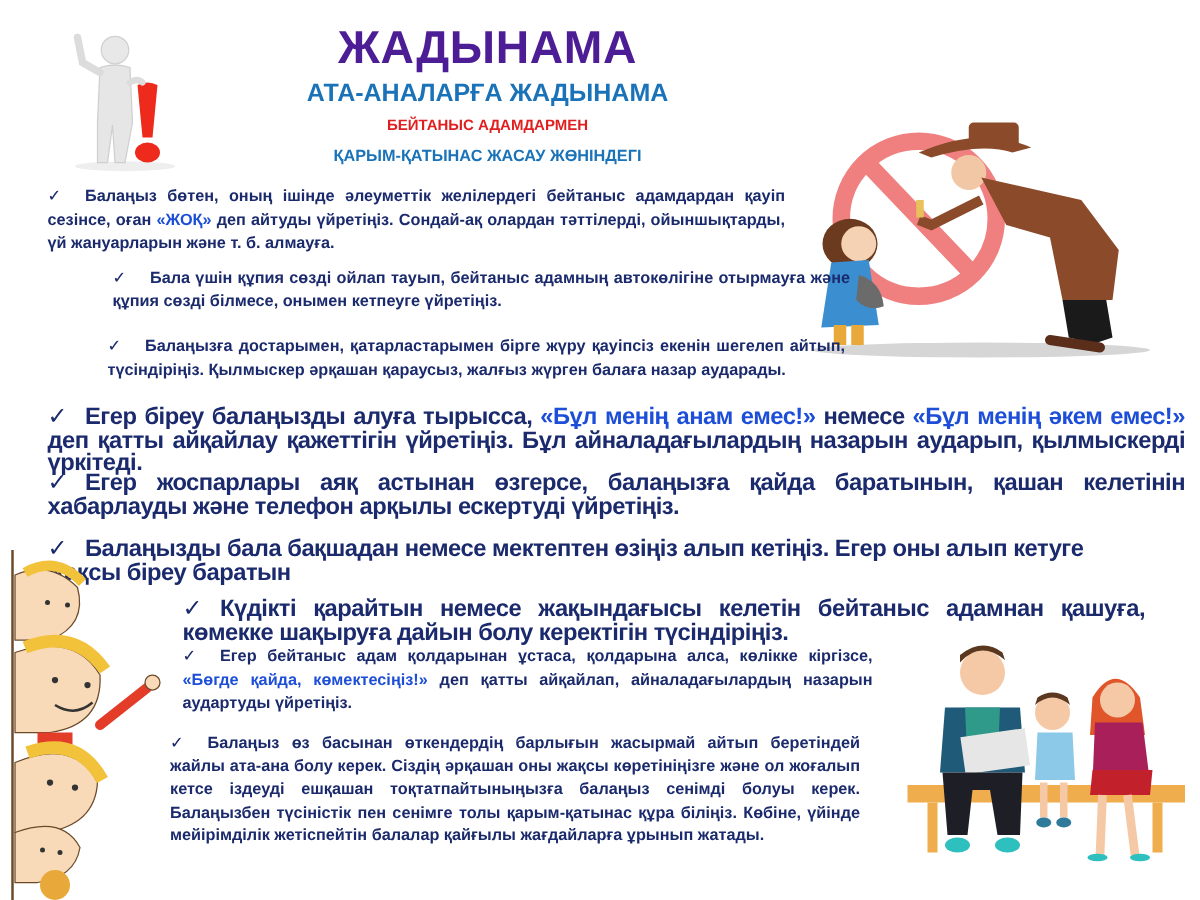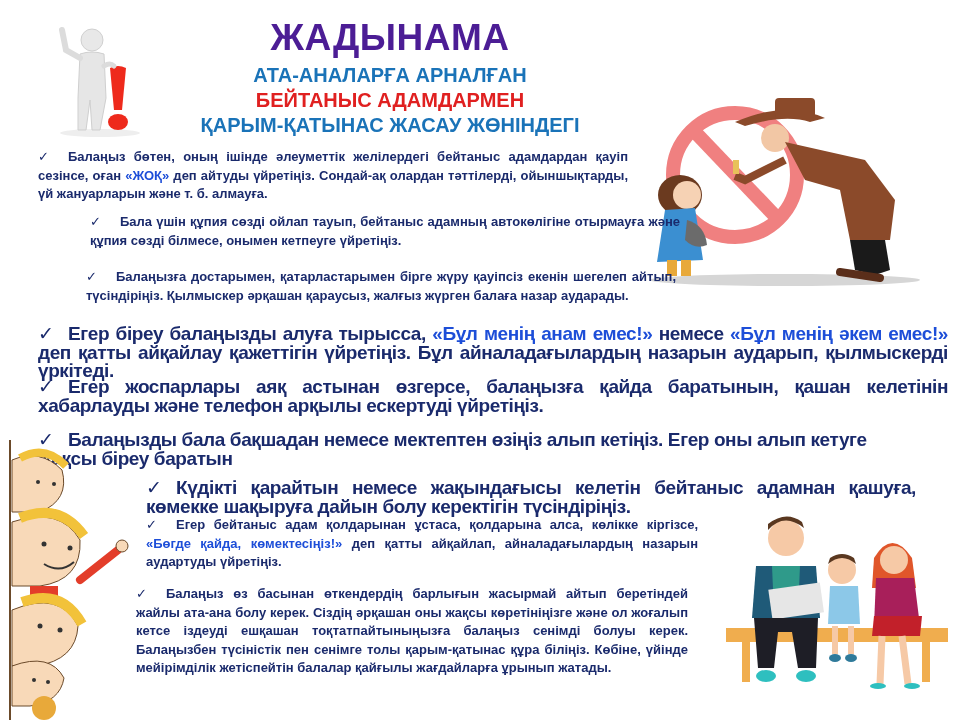--- a/index.html
+++ b/index.html
@@ -9,22 +9,22 @@
     font-family: "Liberation Sans", "DejaVu Sans", sans-serif;
     color: #1a2a6c;
   }
   .abs { position: absolute; }
   .title {
     left: 170px; top: 16px; width: 440px; text-align: center;
     color: #4c1d95; font-weight: bold; font-size: 37px; letter-spacing: 0.5px; line-height: 44px;
   }
   .subtitle { left: 170px; width: 440px; text-align: center; font-weight: bold; line-height: 24px; }
   .sub1 { top: 63px; color: #1a73b8; font-size: 20px; }
-  .sub2 { top: 88px; color: #e02020; font-size: 20px; }
-  .sub3 { top: 113px; color: #1a73b8; font-size: 20px; }
+  .sub2 { top: 88px; color: #e02020; font-size: 12px; }
+  .sub3 { top: 113px; color: #1a73b8; font-size: 13px; }
 
   .para {
     font-weight: bold; font-size: 13px; line-height: 18.5px; color: #1a2a6c;
     text-align: justify;
   }
   .para.narrow { letter-spacing: -0.4px; font-size: 19px; }
   .check { font-weight: normal; display: inline-block; width: 30px; color: #1a2a6c; }
   .red { color: #1d4ed8; }
 
   .p1 { left: 38px; top: 148px; width: 590px; }
@@ -51,21 +51,21 @@
     <path d="M50 36 Q62 32 74 36 L76 80 L70 112 L62 112 L60 82 L56 112 L48 112 L48 80 Z" fill="#e6e6e6" stroke="#cfcfcf"></path>
     <path d="M50 40 L36 32 L32 12" stroke="#dcdcdc" stroke-width="6" fill="none" stroke-linecap="round"></path>
 
     <path d="M80 50 Q88 46 96 50 L92 92 L84 92 Z" fill="#ee2a1c"></path>
     <ellipse cx="88" cy="104" rx="10" ry="8" fill="#ee2a1c"></ellipse>
     <path d="M74 48 Q80 44 84 48" stroke="#dcdcdc" stroke-width="5" fill="none" stroke-linecap="round"></path>
   </svg>
 </div>
 
 <div class="abs title">ЖАДЫНАМА</div>
-<div class="abs subtitle sub1">АТА-АНАЛАРҒА АРНАЛҒАН</div>
+<div class="abs subtitle sub1">АТА-АНАЛАРҒА ЖАДЫНАМА</div>
 <div class="abs subtitle sub2">БЕЙТАНЫС АДАМДАРМЕН</div>
 <div class="abs subtitle sub3">ҚАРЫМ-ҚАТЫНАС ЖАСАУ ЖӨНІНДЕГІ</div>
 
 <div class="abs" style="left:635px; top:90px;">
   <svg width="300" height="200" viewBox="0 0 300 200">
     <ellipse cx="150" cy="190" rx="135" ry="6" fill="#d6d6d6"></ellipse>
 
     <circle cx="100" cy="85" r="62" fill="none" stroke="#f08080" stroke-width="14"></circle>
     <line x1="60" y1="42" x2="142" y2="128" stroke="#f08080" stroke-width="14"></line>
 

